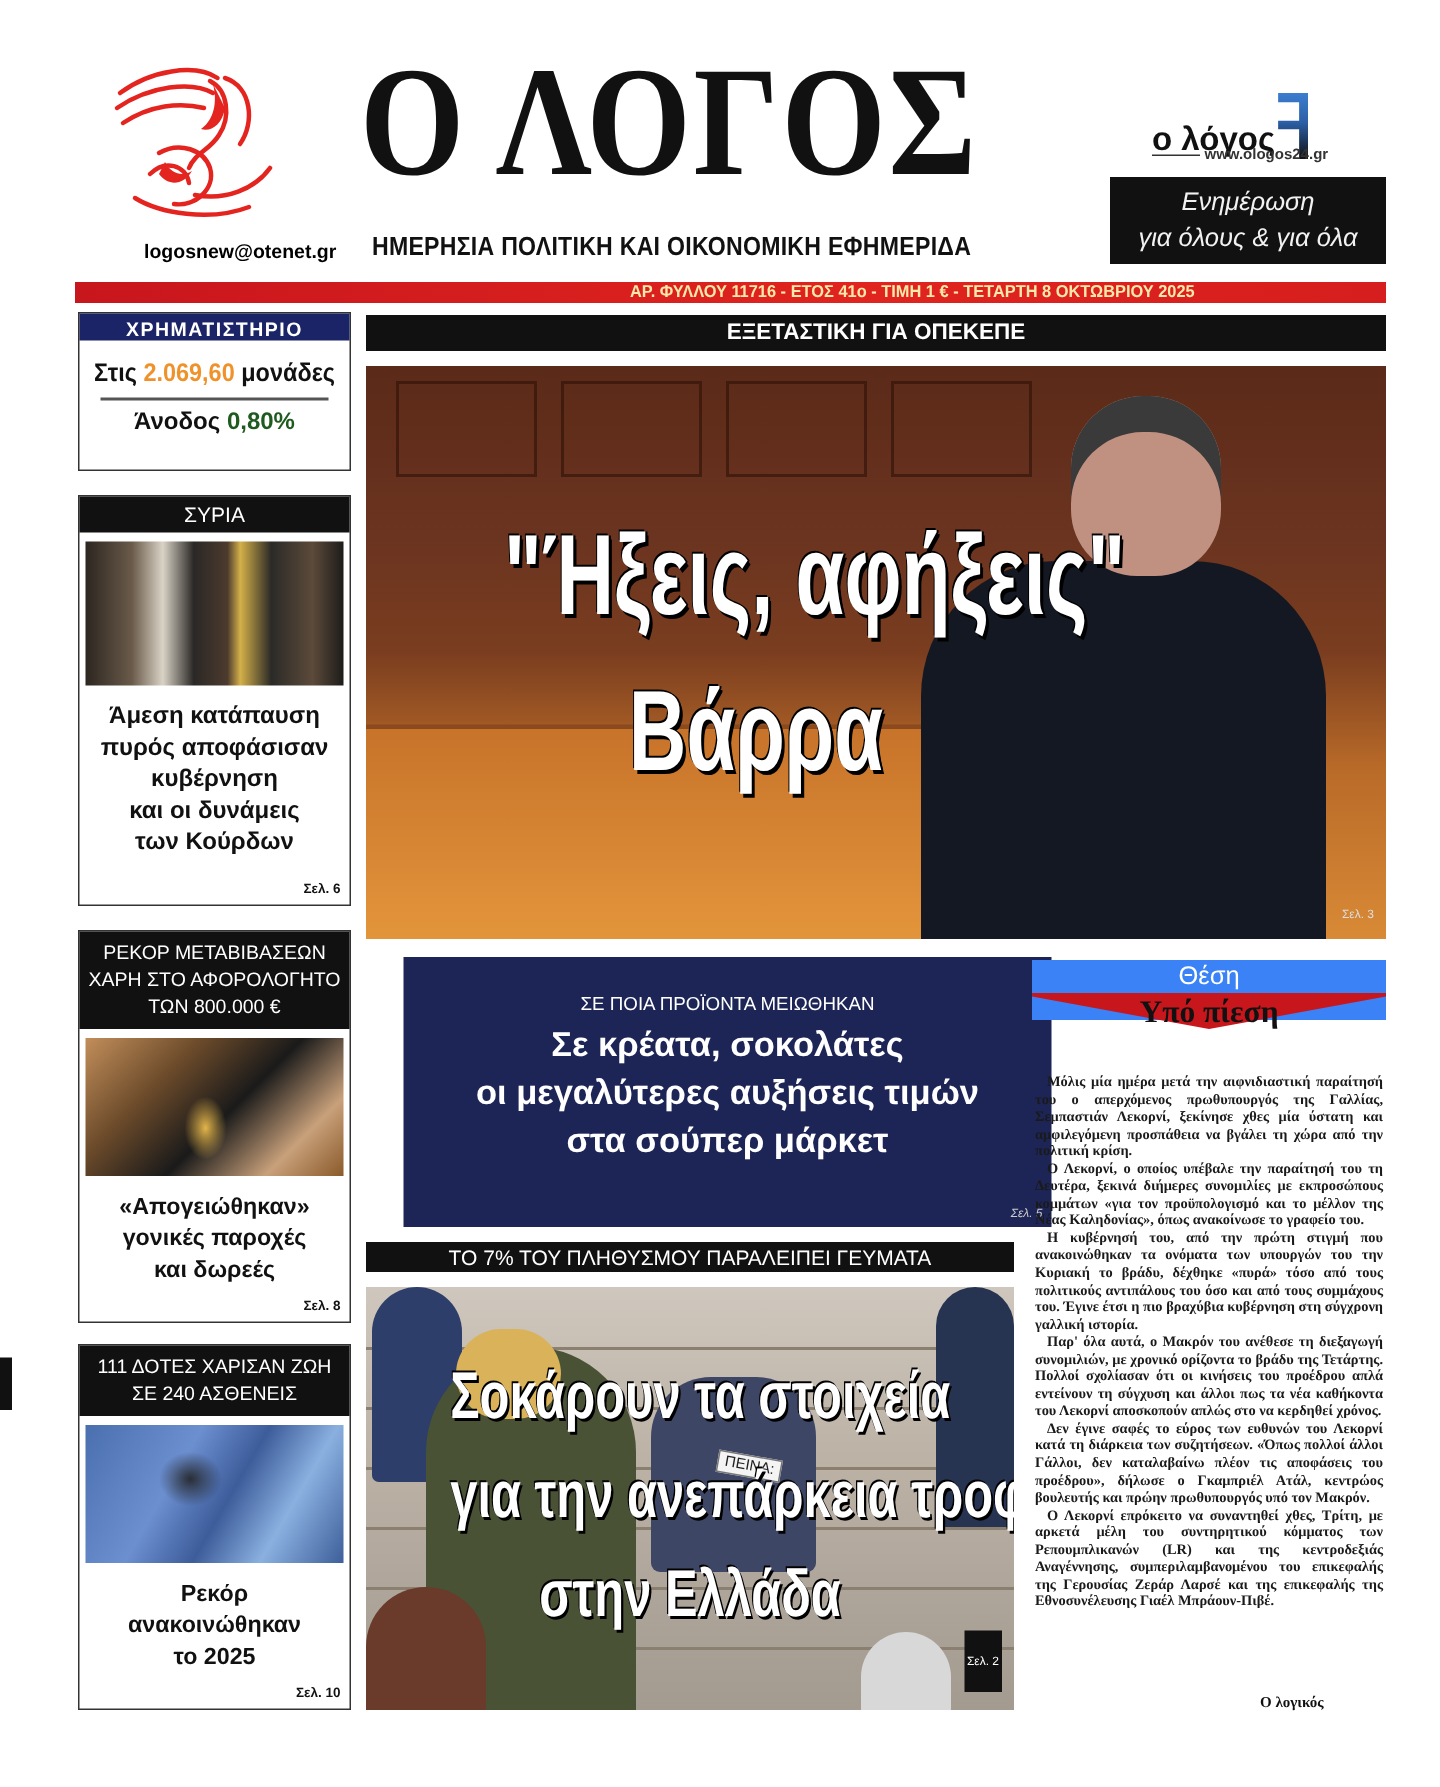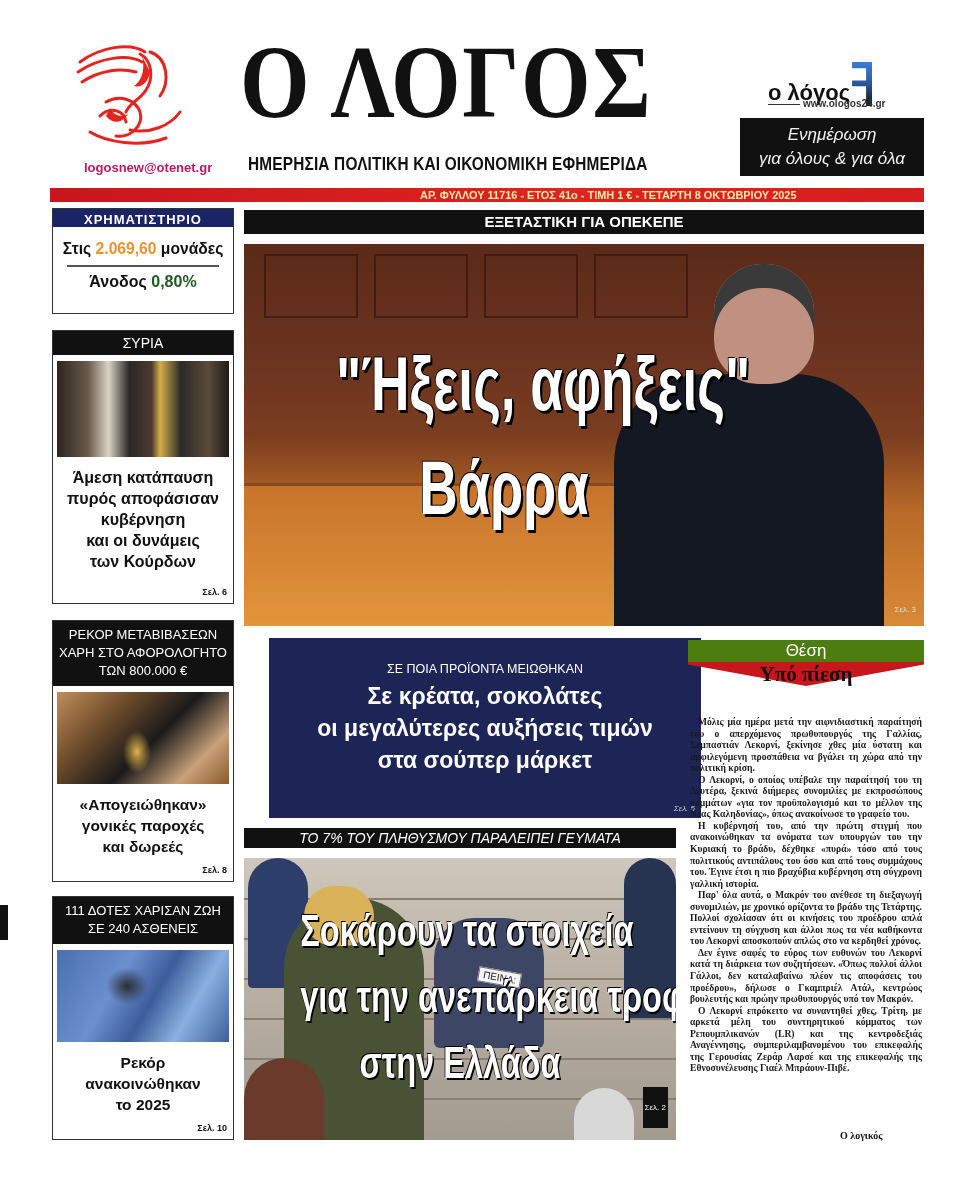--- a/index.html
+++ b/index.html
@@ -1,20 +1,20 @@
 <!DOCTYPE html>
 <html><head>
 <meta charset="utf-8">
 <style>
   html,body{margin:0;padding:0;}
   body{width:960px;height:1191px;background:#fff;position:relative;overflow:hidden;font-family:"Liberation Sans",sans-serif;color:#111;}
   .abs{position:absolute;}
   
   .logo-art{left:70px;top:42px;width:116px;height:110px;}
-  .email{left:84px;top:160px;font-size:13px;font-weight:bold;color:#be185d;}
+  .email{left:96px;top:160px;font-size:13px;font-weight:bold;color:#000000;}
   .mast-title{left:240px;top:28px;width:430px;text-align:center;font-family:"Liberation Serif",serif;font-weight:bold;font-size:104px;line-height:108px;letter-spacing:2px;transform:scaleX(0.86);transform-origin:left top;white-space:nowrap;}
   .mast-sub{left:248px;top:154px;font-size:17.5px;font-weight:bold;letter-spacing:0.2px;white-space:nowrap;transform:scaleX(0.88);transform-origin:left top;}
   .ol24{left:768px;top:62px;}
   .ol24-word{font-size:22px;font-weight:bold;color:#111;}
   .ol24-num{display:inline-block;width:20px;height:44px;margin-left:2px;vertical-align:bottom;background:linear-gradient(180deg,#3a7ecf 0%,#2b5ea5 45%,#111 100%);clip-path:polygon(0 0,100% 0,100% 100%,70% 100%,70% 55%,0 55%,0 42%,70% 42%,70% 14%,0 14%);}
   .ol24-url{left:768px;top:98px;font-size:10px;font-weight:bold;color:#333;white-space:nowrap;}
   .ol24-url .line{display:inline-block;width:32px;border-top:1px solid #333;vertical-align:middle;margin-right:3px;}
   .slogan{left:740px;top:118px;width:184px;height:58px;background:#111;color:#f2f2f2;font-style:italic;font-size:17px;line-height:24px;text-align:center;padding-top:5px;box-sizing:border-box;}
   .redbar{left:50px;top:188px;width:874px;height:14px;background:linear-gradient(90deg,#c8161d,#e0241f 60%,#d61e1e);}
   .redbar-text{left:420px;top:189px;font-size:11.5px;font-weight:bold;color:#ffe9a8;white-space:nowrap;transform:scaleX(0.95);transform-origin:left top;}
@@ -43,28 +43,28 @@
   .desk{position:absolute;left:0;bottom:0;width:420px;height:140px;background:linear-gradient(180deg,#c7732a,#e3953b);border-top:3px solid #8a4a1e;}
   .main-title{position:absolute;left:20px;top:88px;width:480px;text-align:center;color:#fff;font-weight:bold;font-size:76px;line-height:104px;transform:scaleX(0.7);transform-origin:center top;text-shadow:3px 3px 0 #000,-1px -1px 0 #000,2px 0 0 #000;white-space:nowrap;}
   .main-title .l2{display:block;}
   .photo-page{position:absolute;right:8px;bottom:12px;font-size:8px;color:#ddd;}
   
   .blue-box{left:244px;top:638px;width:432px;height:180px;background:#1d2557;color:#fff;text-align:center;margin-left:25px;}
   .blue-kicker{font-size:12.5px;margin-top:24px;}
   .blue-title{font-size:23px;font-weight:bold;line-height:32px;margin-top:4px;}
   .blue-page{position:absolute;right:6px;bottom:5px;font-size:8px;color:#ccc;font-style:italic;}
   
-  .hunger-head{left:244px;top:828px;width:432px;height:20px;background:#111;color:#fff;text-align:center;font-size:14px;line-height:20px;font-style:italic;}
+  .hunger-head{left:244px;top:828px;width:432px;height:20px;background:#111;color:#fff;text-align:center;font-size:14px;line-height:20px;}
   .hunger-photo{left:244px;top:858px;width:432px;height:282px;overflow:hidden;background:linear-gradient(180deg,#cfc7bd 0%,#bcb2a6 40%,#a39a90 100%);}
   .stairs{position:absolute;left:0;right:0;height:2px;background:#8b7f70;}
   .fig{position:absolute;border-radius:40px 40px 6px 6px;}
   .hunger-title{position:absolute;left:0;top:40px;width:432px;text-align:center;color:#fff;font-weight:bold;font-size:44px;line-height:66px;transform:scaleX(0.74);transform-origin:center top;text-shadow:2px 2px 0 #000,-1px -1px 0 #000;white-space:nowrap;}
   .sign{position:absolute;left:234px;top:112px;background:#f4f4f4;color:#222;font-size:10px;padding:1px 4px;transform:rotate(10deg);border:1px solid #777;}
   
-  .op-head{left:688px;top:640px;width:236px;height:22px;background:#4d7c0f;color:#fff;text-align:center;font-size:17px;line-height:22px;}
+  .op-head{left:688px;top:640px;width:236px;height:40px;background:#3b82f6;color:#fff;text-align:center;font-size:17px;line-height:22px;}
   .op-arrow{left:688px;top:662px;width:236px;height:24px;background:#c8161d;clip-path:polygon(0 0,100% 0,100% 10%,50% 100%,0 10%);}
   .op-title{left:688px;top:662px;width:236px;text-align:center;font-family:"Liberation Serif",serif;font-weight:bold;font-size:21px;}
   .op-body{left:690px;top:716px;width:232px;font-family:"Liberation Serif",serif;font-weight:bold;font-size:9.6px;line-height:11.55px;text-align:justify;color:#1a1a1a;}
   .op-body p{margin:0;text-indent:8px;}
   .op-sign{left:840px;top:1130px;font-family:"Liberation Serif",serif;font-weight:bold;font-size:10px;}
   .edge-mark{left:0;top:905px;width:8px;height:35px;background:#111;}
 </style>
 </head>
 <body>
 

